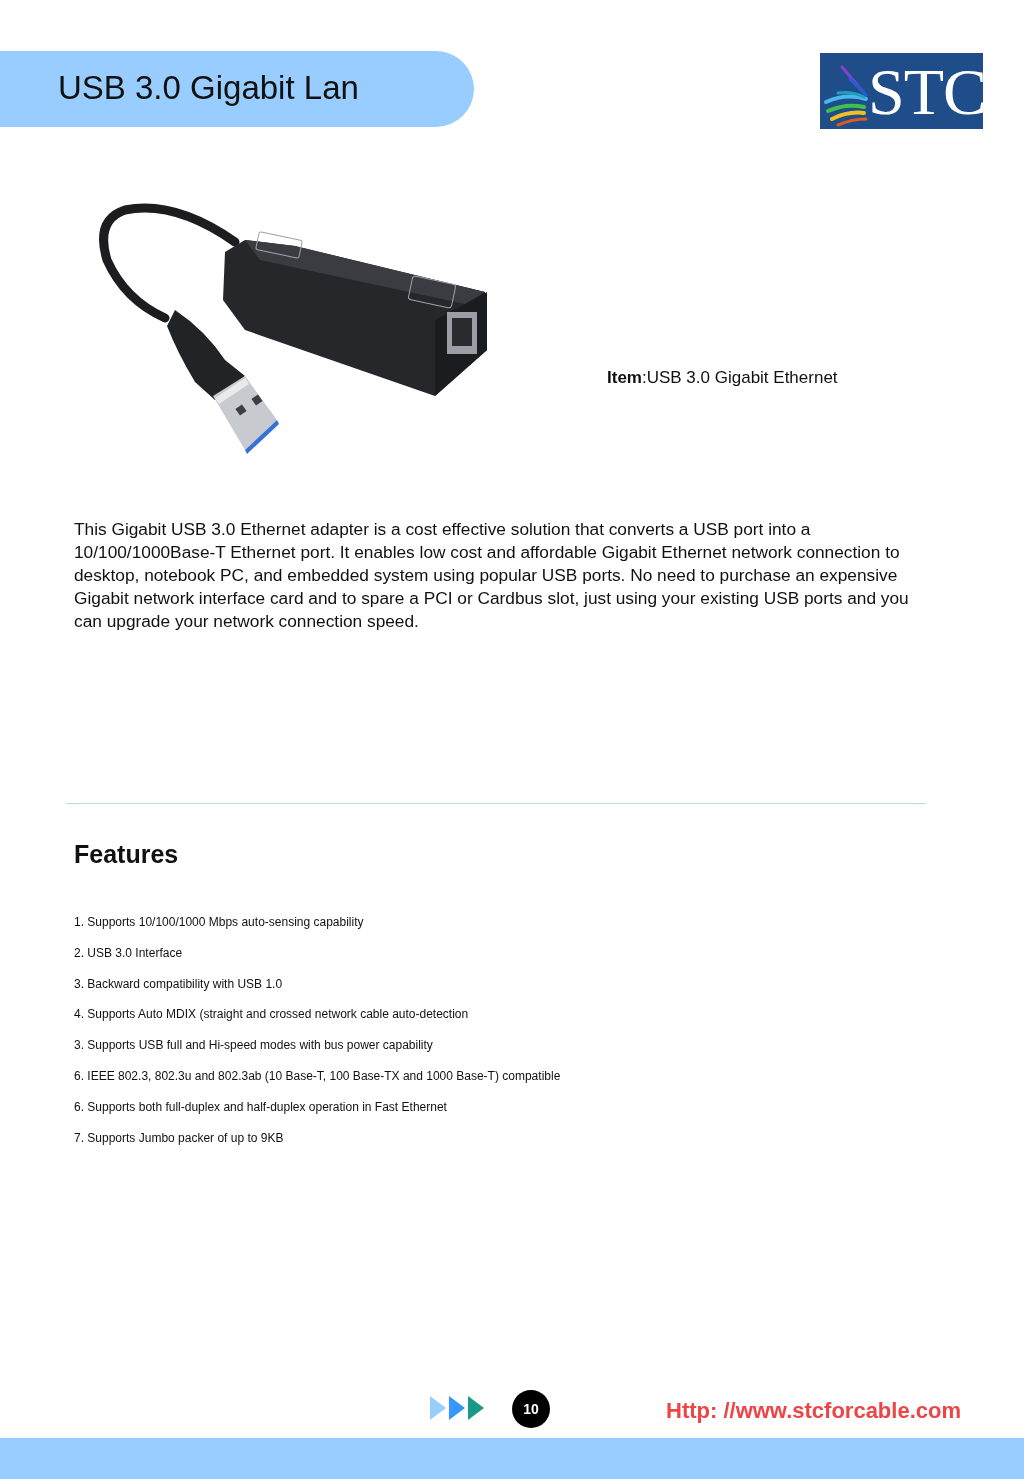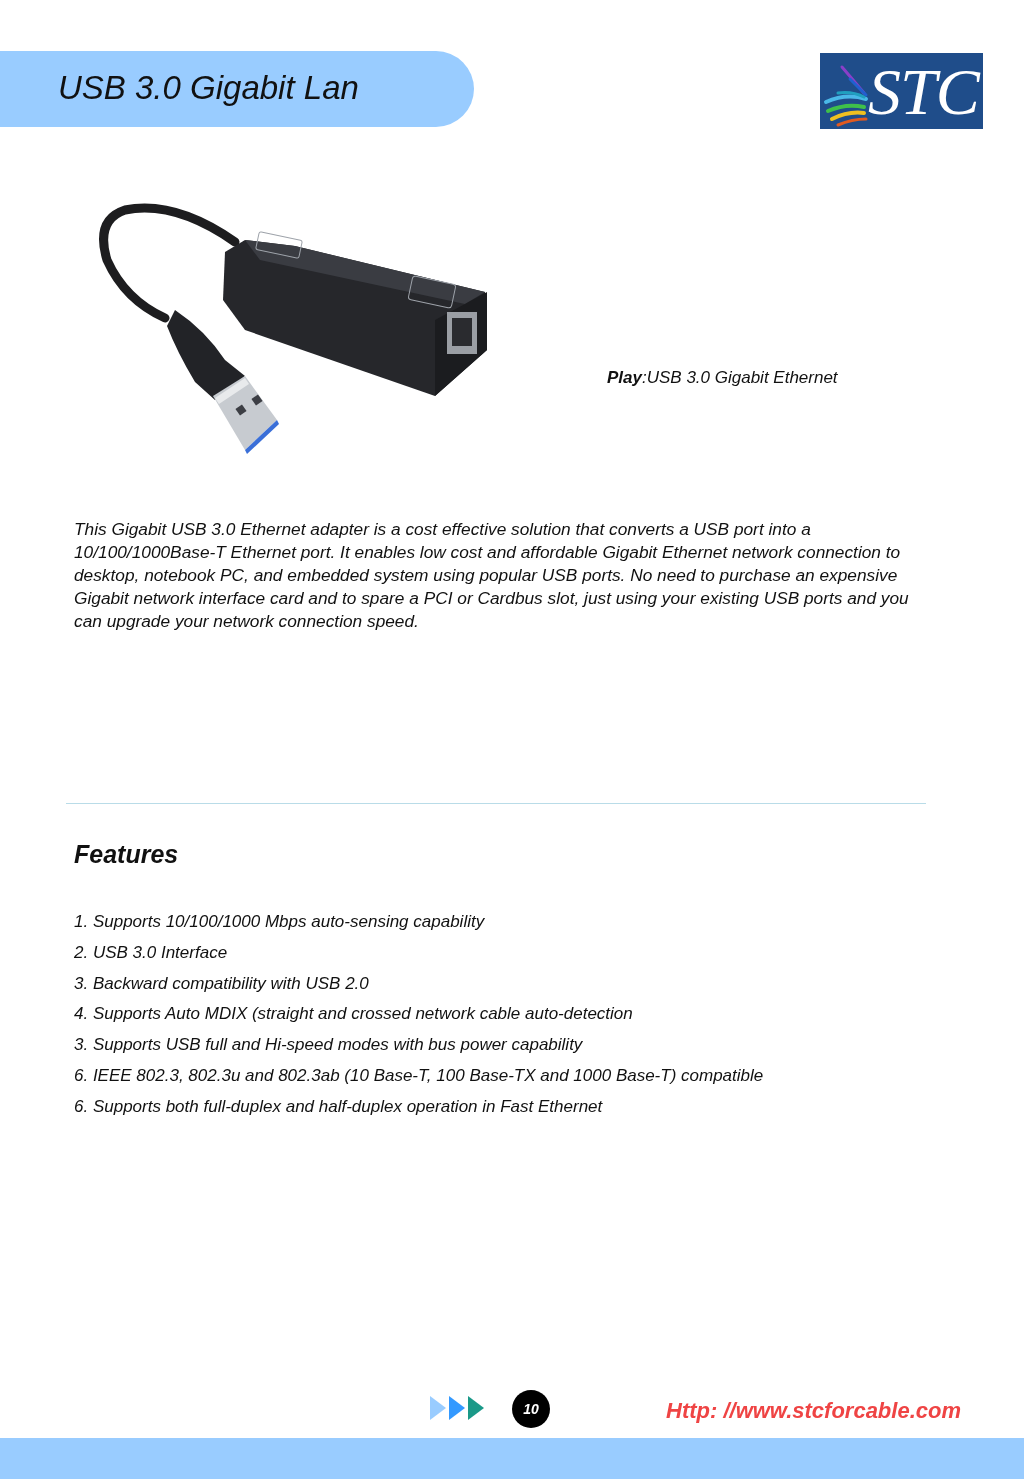--- a/index.html
+++ b/index.html
@@ -4,21 +4,21 @@
   <style>
     * { margin: 0; padding: 0; box-sizing: border-box; }
     html, body {
       width: 1024px;
       height: 1479px;
       background: #ffffff;
       font-family: "Liberation Sans", sans-serif;
       color: #111111;
       overflow: hidden;
     }
-    .page { position: relative; width: 832px; height: 1479px; font-style: italic; }
+    .page { position: relative; width: 832px; height: 1479px; }
 
     .title-banner {
       position: absolute;
       left: 0; top: 51px;
       width: 474px; height: 76px;
       background: #99ccff;
       border-radius: 0 38px 38px 0;
     }
     .title-text {
       position: absolute;
@@ -83,21 +83,21 @@
       font-weight: bold;
       color: #111111;
     }
 
     .features-list {
       position: absolute;
       left: 74px; top: 911px;
       list-style: none;
     }
     .features-list li {
-      font-size: 17px;
+      font-size: 12px;
       height: 30.8px;
       line-height: 22px;
       white-space: nowrap;
     }
 
     .footer-arrows {
       position: absolute;
       left: 430px; top: 1396px;
       display: flex;
       gap: 3px;
@@ -173,36 +173,37 @@
 
     <path d="M80 110 Q110 130 130 160 L150 176 L120 200 L100 182 Q82 152 72 126 Z" fill="#222327"></path>
 
     <path d="M118 196 L150 176 L182 220 L150 250 Z" fill="#c7cbd0"></path>
     <path d="M120 198 L150 178 L154 184 L124 204 Z" fill="#e8eaec"></path>
     <path d="M150 250 L182 220 L184 224 L152 254 Z" fill="#3a6fd8"></path>
     <rect x="142" y="206" width="8" height="8" fill="#3c3e44" transform="rotate(-35 146 210)"></rect>
     <rect x="158" y="196" width="8" height="8" fill="#3c3e44" transform="rotate(-35 162 200)"></rect>
   </svg>
 
-  <div class="item-label"><b>Play</b><span>:USB 3.0 Gigabit Ethernet</span></div>
+  <div class="item-label"><b>Item</b><span>:USB 3.0 Gigabit Ethernet</span></div>
 
   <p class="description">This Gigabit USB 3.0 Ethernet adapter is a cost effective solution that converts a USB port into a 10/100/1000Base-T Ethernet port. It enables low cost and affordable Gigabit Ethernet network connection to desktop, notebook PC, and embedded system using popular USB ports. No need to purchase an expensive Gigabit network interface card and to spare a PCI or Cardbus slot, just using your existing USB ports and you can upgrade your network connection speed.</p>
 
   <div class="divider"></div>
 
   <h2 class="features-heading">Features</h2>
 
   <ul class="features-list">
     <li>1. Supports 10/100/1000 Mbps auto-sensing capability</li>
     <li>2. USB 3.0 Interface</li>
-    <li>3. Backward compatibility with USB 2.0</li>
+    <li>3. Backward compatibility with USB 1.0</li>
     <li>4. Supports Auto MDIX (straight and crossed network cable auto-detection</li>
     <li>3. Supports USB full and Hi-speed modes with bus power capability</li>
     <li>6. IEEE 802.3, 802.3u and 802.3ab (10 Base-T, 100 Base-TX and 1000 Base-T) compatible</li>
     <li>6. Supports both full-duplex and half-duplex operation in Fast Ethernet</li>
+    <li>7. Supports Jumbo packer of up to 9KB</li>
   </ul>
 
   <div class="footer-arrows">
     <div class="arrow" style="border-left-color:#99ccff"></div>
     <div class="arrow" style="border-left-color:#3399ff"></div>
     <div class="arrow" style="border-left-color:#1a9988"></div>
   </div>
 
   <div class="page-number">10</div>
 

